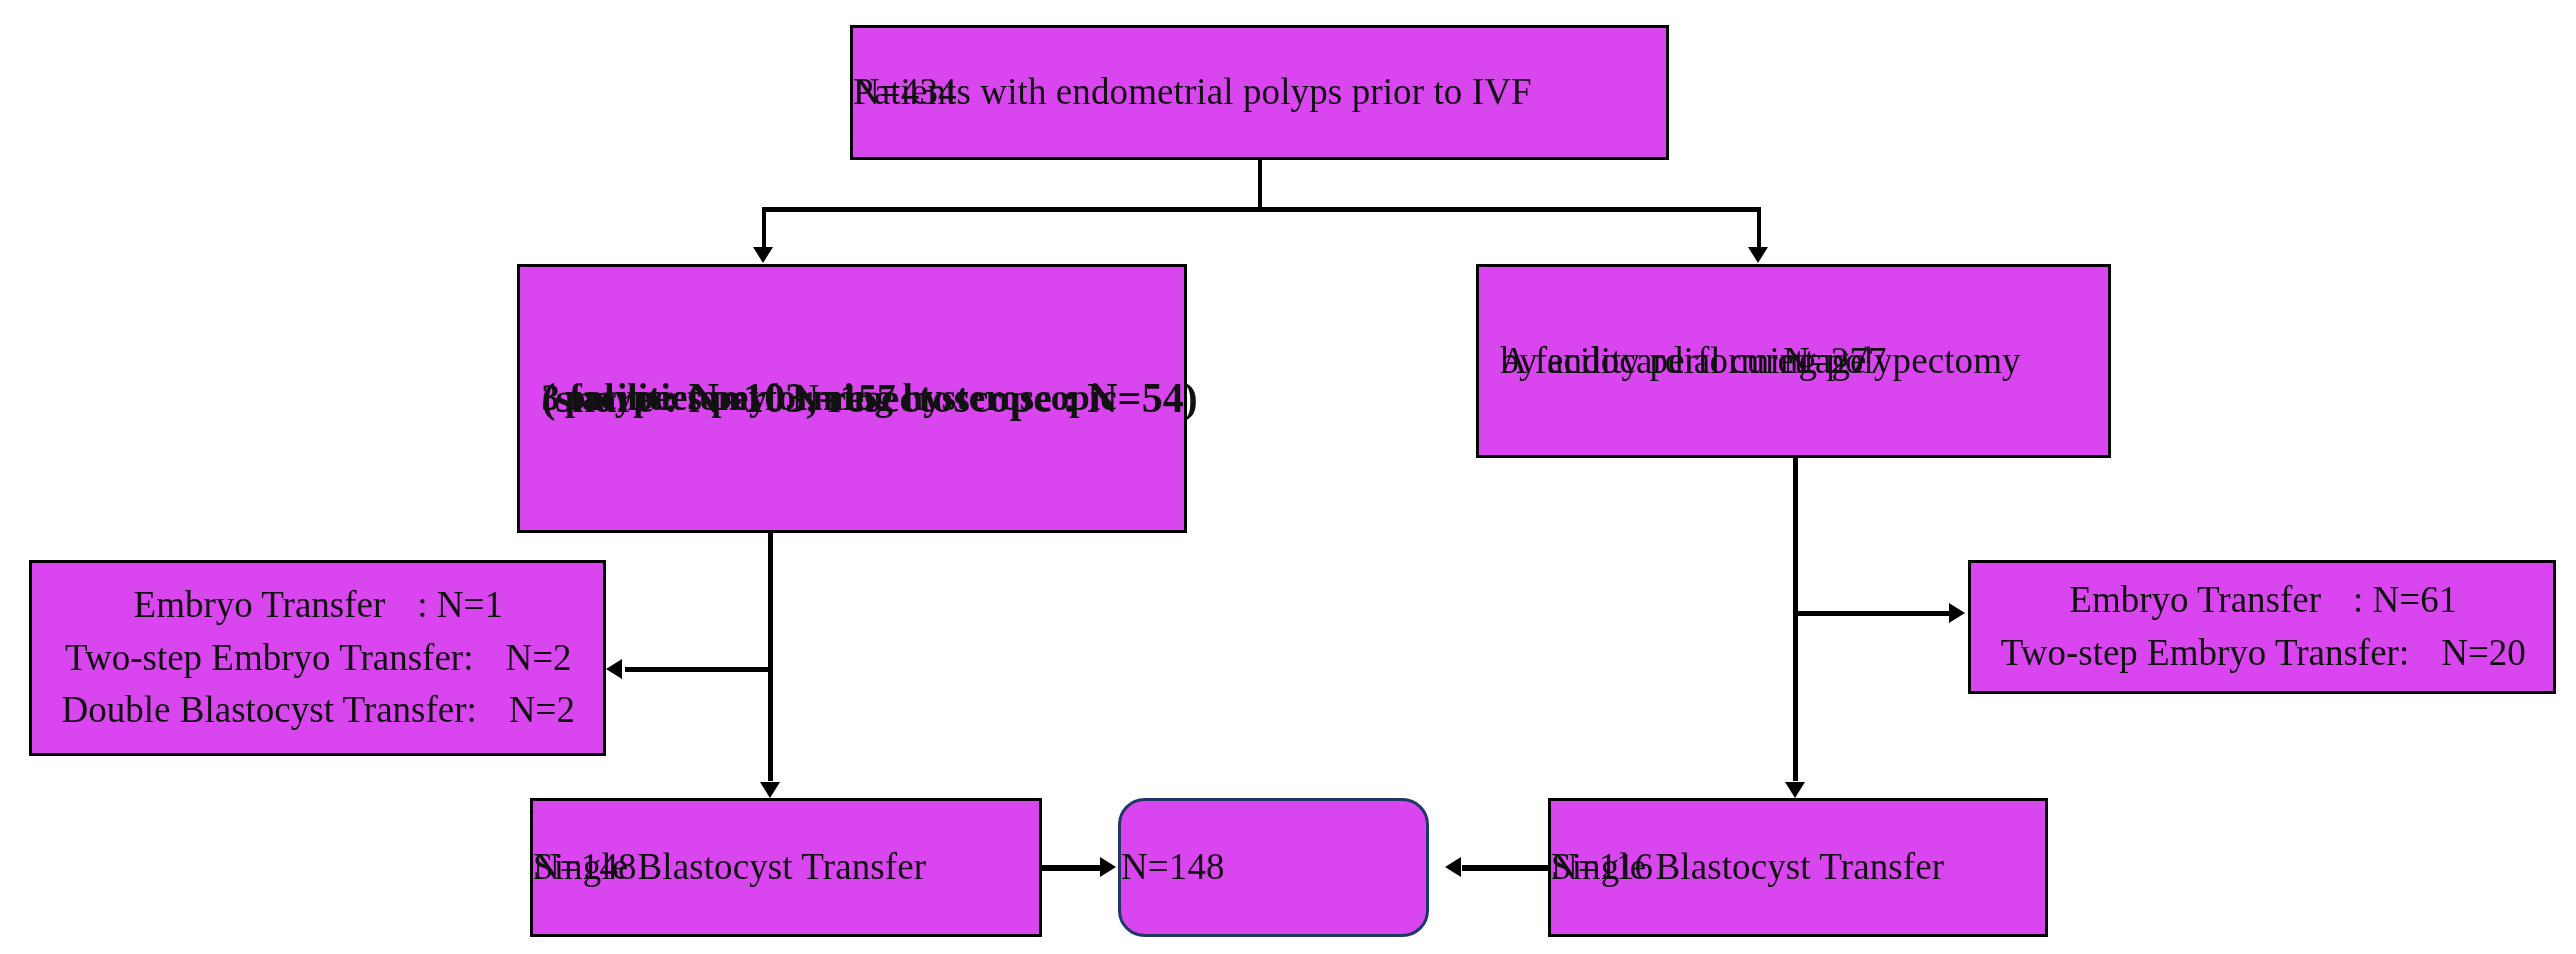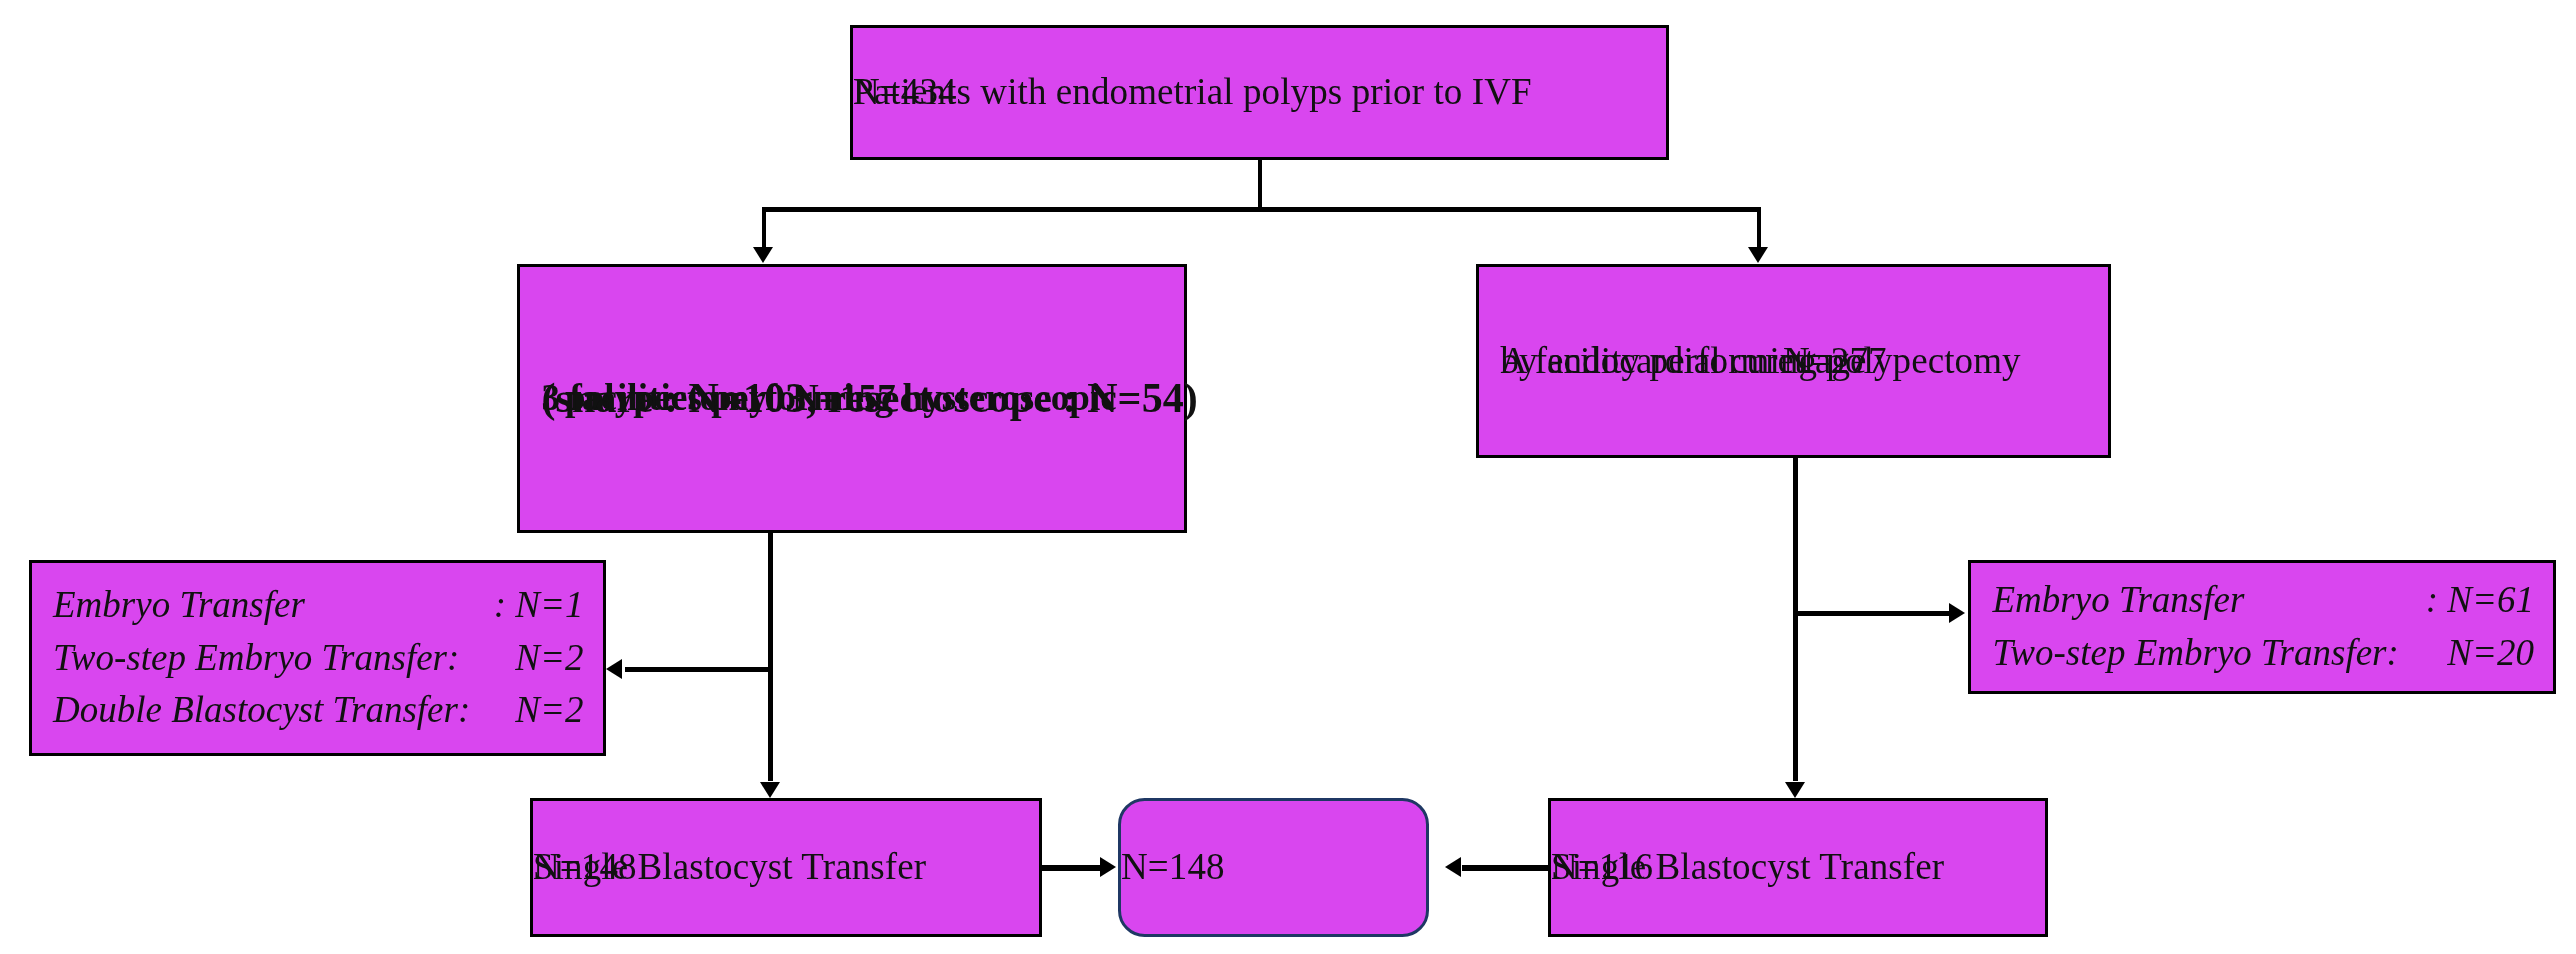--- a/index.html
+++ b/index.html
@@ -61,26 +61,25 @@
     border-right: 16.4px solid #000000;
   }
   .arrow-right {
     border-top: 10.7px solid transparent;
     border-bottom: 10.7px solid transparent;
     border-left: 16.4px solid #000000;
   }
   .pad-l { padding-left: 21.5px; }
   .row {
     display: flex;
-    justify-content: space-between;
+    justify-content: center;
     padding: 0 19px 0 21.5px;
     font-size: 37px;
     line-height: 1.42;
     white-space: nowrap;
-    font-style: italic;
   }
   .row-label { text-align: left; }
   .row-value { text-align: right; margin-left: 32px; }
   .indent-n { padding-left: 272px; }
   .indent-n2 { padding-left: 304px; }
 </style>
 </head>
 <body>
 
 <div id="canvas">

